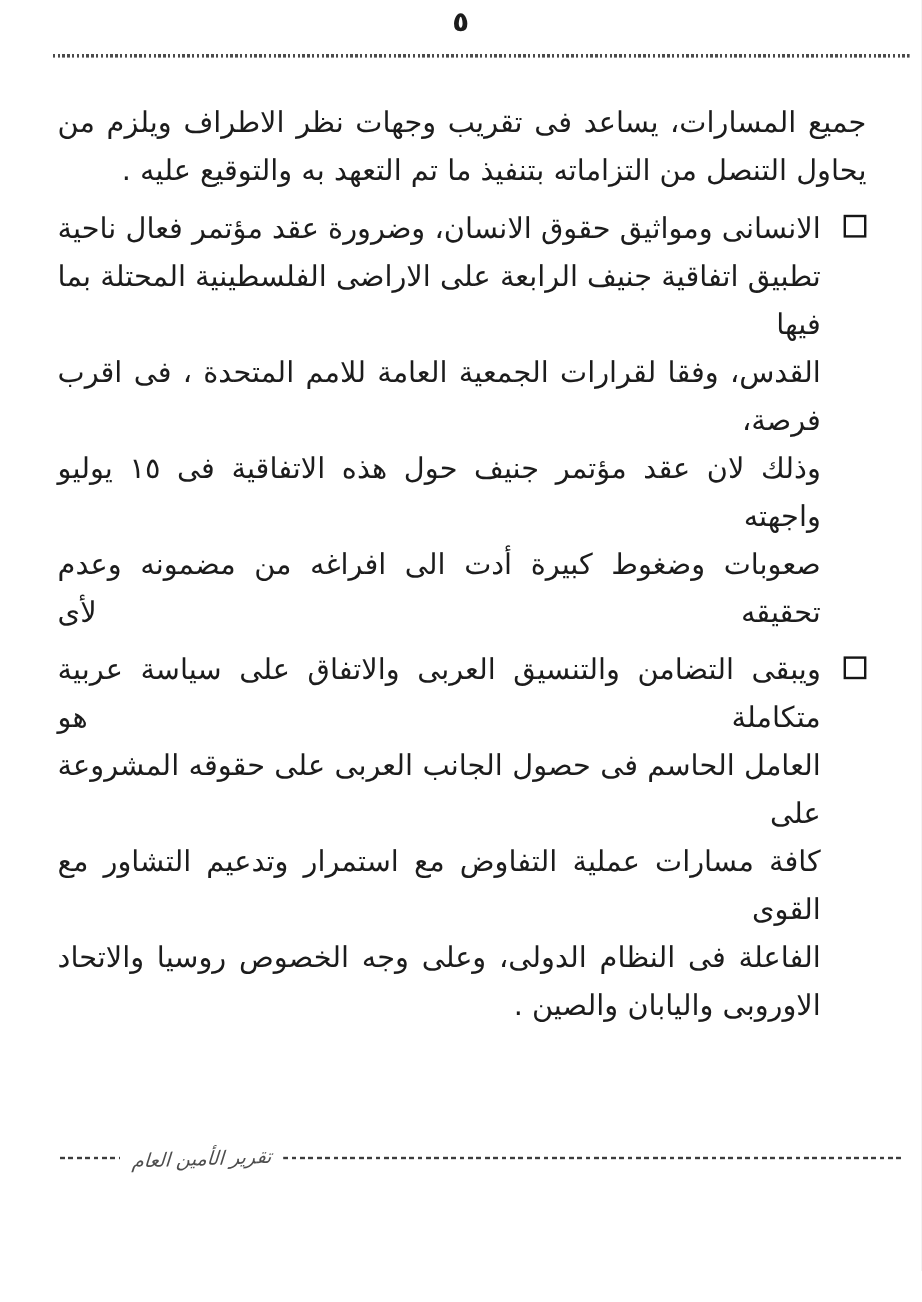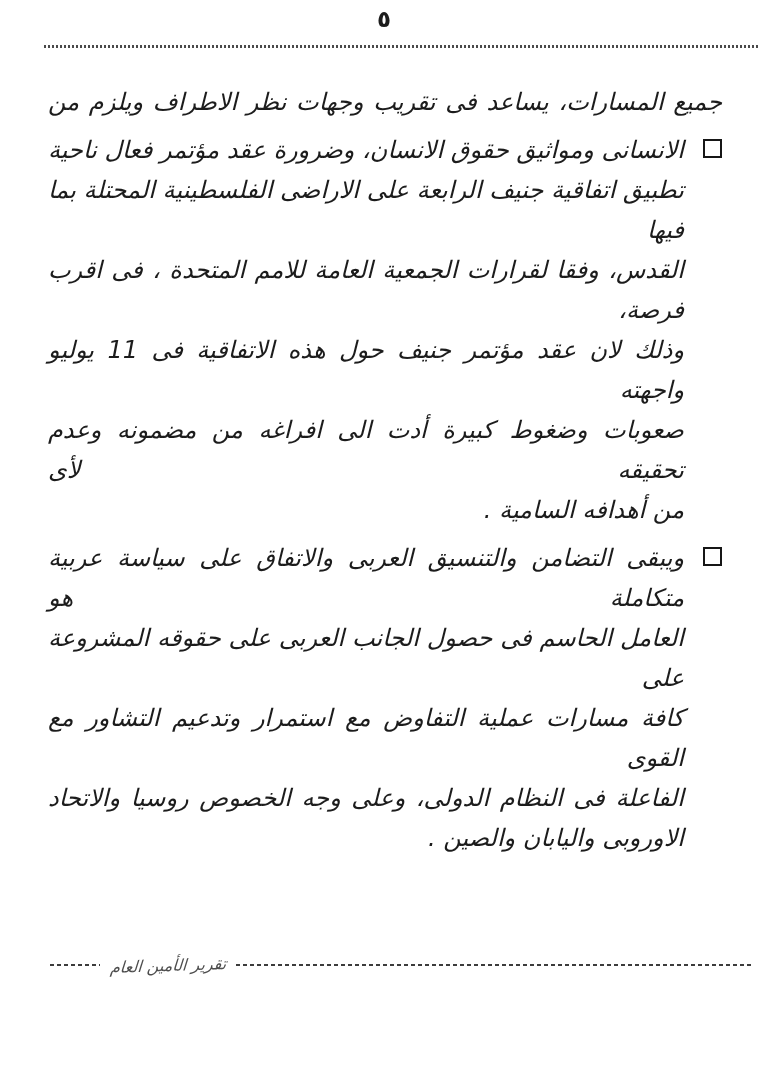--- a/index.html
+++ b/index.html
@@ -28,21 +28,21 @@
   }
   .content {
     position: absolute;
     top: 82px;
     right: 46px;
     left: 48px;
     direction: rtl;
     font-size: 24px;
     line-height: 40px;
   }
-  .line { white-space: normal; font-style: italic; }
+  .line { white-space: normal; }
   .line.fill { text-align: justify; text-align-last: justify; }
   .line.end  { text-align: right; }
   .para { margin: 0 0 8px 0; }
   .bullet { display: flex; margin: 0 0 8px 0; }
   .marker { width: 38px; flex: 0 0 38px; }
   .sq {
     display: inline-block;
     width: 15px; height: 15px;
     border: 2px solid #161616;
     margin-top: 9px;
@@ -83,32 +83,32 @@
 <div class="page">
 
   <div class="pagenum">٥</div>
 
   <div class="toprule"></div>
 
   <main class="content" dir="rtl">
 
     <section class="para">
         <div class="line fill">جميع المسارات، يساعد فى تقريب وجهات نظر الاطراف ويلزم من</div>
+        <div class="line end">يحاول التنصل من التزاماته بتنفيذ ما تم التعهد به والتوقيع عليه .</div>
       </section>
 
 
     <section class="bullet">
       <div class="marker"><span class="sq"></span></div>
       <div class="btext">
           <div class="line fill">الانسانى ومواثيق حقوق الانسان، وضرورة عقد مؤتمر فعال ناحية</div>
           <div class="line fill">تطبيق اتفاقية جنيف الرابعة على الاراضى الفلسطينية المحتلة بما فيها</div>
           <div class="line fill">القدس، وفقا لقرارات الجمعية العامة للامم المتحدة ، فى اقرب فرصة،</div>
-          <div class="line fill">وذلك لان عقد مؤتمر جنيف حول هذه الاتفاقية فى 11 يوليو واجهته</div>
+          <div class="line fill">وذلك لان عقد مؤتمر جنيف حول هذه الاتفاقية فى ١٥ يوليو واجهته</div>
           <div class="line fill">صعوبات وضغوط كبيرة أدت الى افراغه من مضمونه وعدم تحقيقه لأى</div>
-          <div class="line end">من أهدافه السامية .</div>
         </div>
     </section>
 
     <section class="bullet">
       <div class="marker"><span class="sq"></span></div>
       <div class="btext">
           <div class="line fill">ويبقى التضامن والتنسيق العربى والاتفاق على سياسة عربية متكاملة هو</div>
           <div class="line fill">العامل الحاسم فى حصول الجانب العربى على حقوقه المشروعة على</div>
           <div class="line fill">كافة مسارات عملية التفاوض مع استمرار وتدعيم التشاور مع القوى</div>
           <div class="line fill">الفاعلة فى النظام الدولى، وعلى وجه الخصوص روسيا والاتحاد</div>

